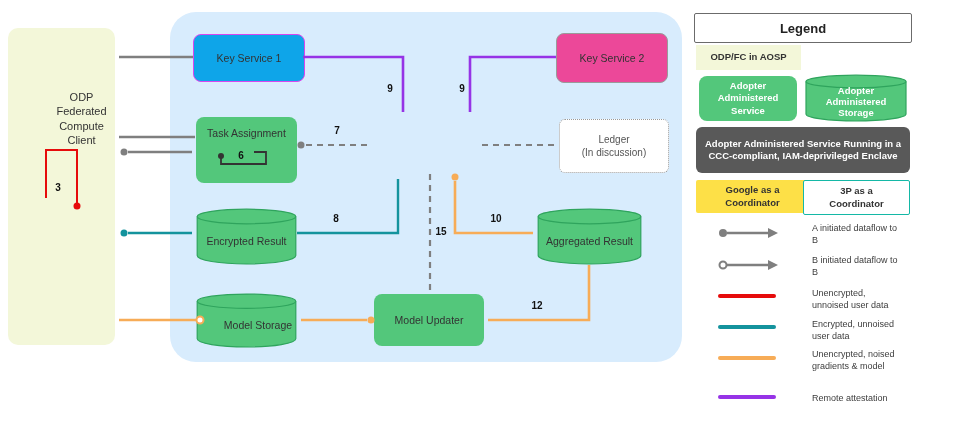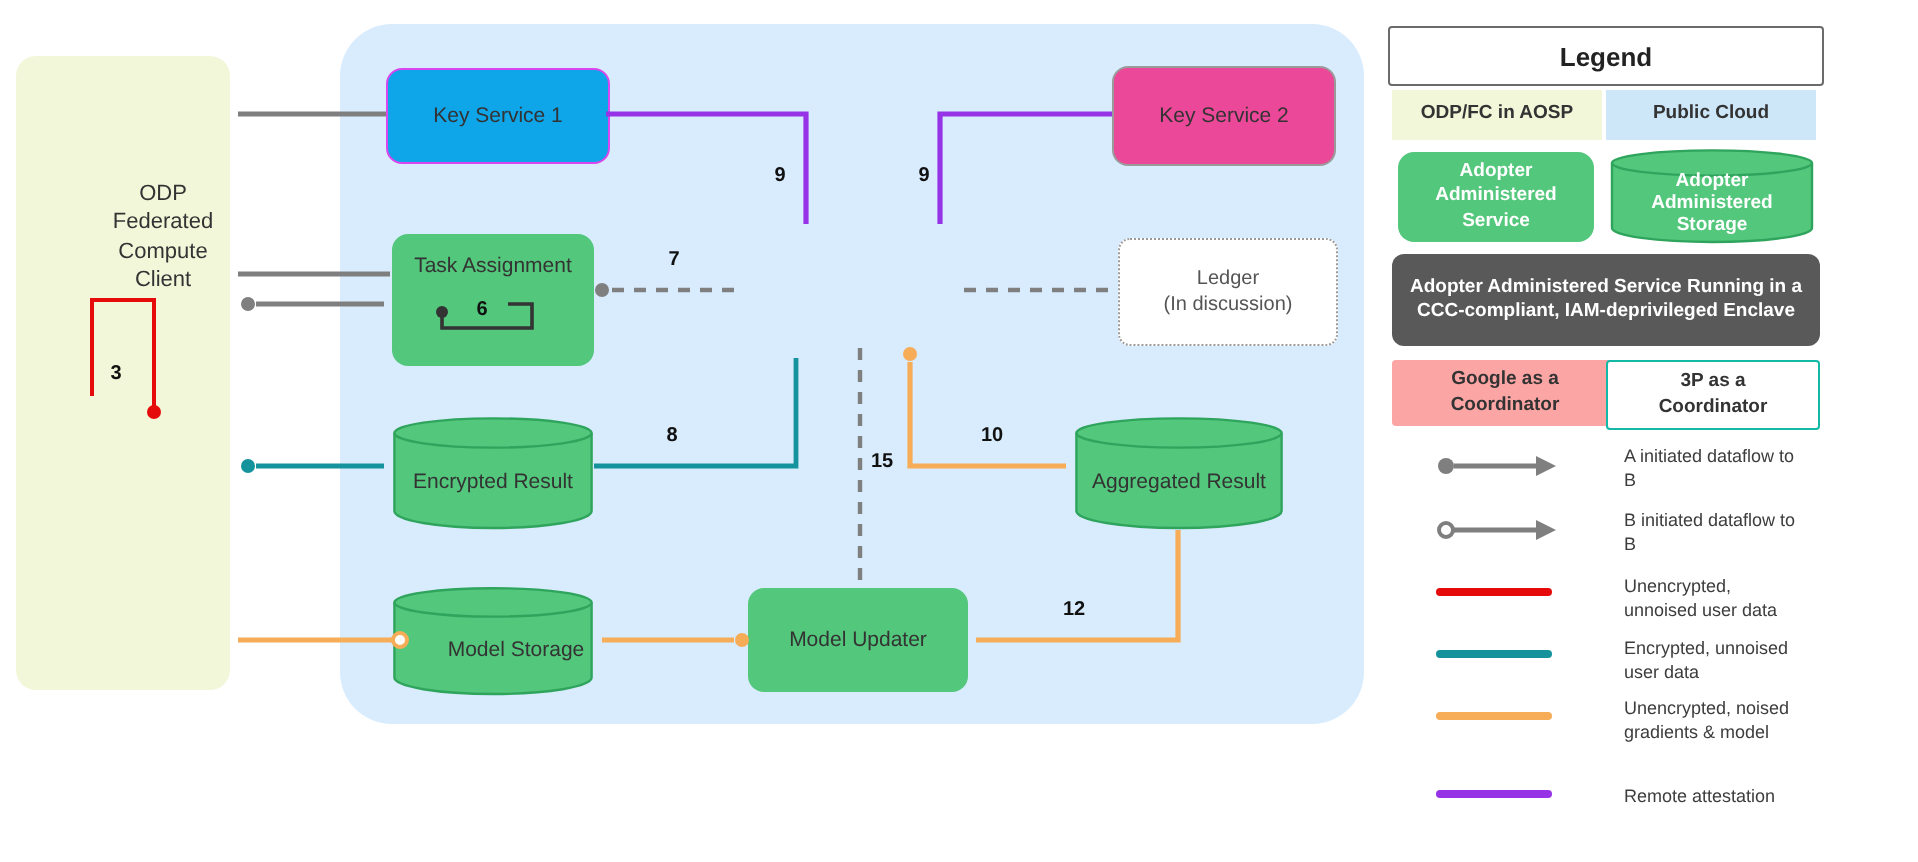--- a/index.html
+++ b/index.html
@@ -179,40 +179,39 @@
   <div class="step" style="left:336px;top:218px">8</div>
   <div class="step" style="left:390px;top:88px">9</div>
   <div class="step" style="left:462px;top:88px">9</div>
   <div class="step" style="left:496px;top:218px">10</div>
   <div class="step" style="left:441px;top:231px">15</div>
   <div class="step" style="left:537px;top:305px">12</div>
 
   <div class="leg-title" style="left:694px;top:13px;width:216px;height:28px">Legend</div>
 
   <div class="leg-chip" style="left:696px;top:45px;width:105px;height:25px;background:#F3F7D9">ODP/FC in AOSP</div>
-  <div class="leg-chip" style="left:803px;top:45px;width:105px;height:25px;background:#CDE6F8">Public Cloud</div>
 
   <div class="leg-chip multiline white-text" style="left:699px;top:76px;width:98px;height:45px;background:#53C77B;border-radius:8px">Adopter
 Administered
 Service</div>
 
   <div class="cyl" style="left:805px;top:74px;width:102px;height:48px">
     <svg width="102" height="48" viewBox="0 0 102 48" preserveAspectRatio="none">
       <path class="cyl-fill" d="M1,7.5 V40 A50,7 0 0 0 101,40 V7.5"></path>
       <ellipse class="cyl-fill" cx="51" cy="7.5" rx="50" ry="6.3"></ellipse>
     </svg>
     <div class="cyl-label white multiline" style="font-size:9.5px;font-weight:bold;padding-top:6px">Adopter
 Administered
 Storage</div>
   </div>
 
   <div class="leg-chip multiline white-text" style="left:696px;top:127px;width:214px;height:46px;background:#595959;border-radius:6px">Adopter Administered Service Running in a
 CCC-compliant, IAM-deprivileged Enclave</div>
 
-  <div class="leg-chip multiline" style="left:696px;top:180px;width:113px;height:33px;background:#fca5a5;border-radius:2px">Google as a
+  <div class="leg-chip multiline" style="left:696px;top:180px;width:113px;height:33px;background:#fde047;border-radius:2px">Google as a
 Coordinator</div>
   <div class="leg-chip multiline" style="left:803px;top:180px;width:105px;height:33px;background:#fff;border:1px solid #14b8a6;border-radius:2px">3P as a
 Coordinator</div>
 
   <svg class="leg-icon" style="left:716px;top:225px" width="64" height="16">
     <circle cx="7" cy="8" r="4" fill="#7F7F7F"></circle>
     <line x1="11" y1="8" x2="52" y2="8" stroke="#7F7F7F" stroke-width="2.5"></line>
     <polygon points="52,3 62,8 52,13" fill="#7F7F7F"></polygon>
   </svg>
   <div class="leg-text" style="left:812px;top:222px;width:110px">A initiated dataflow to

